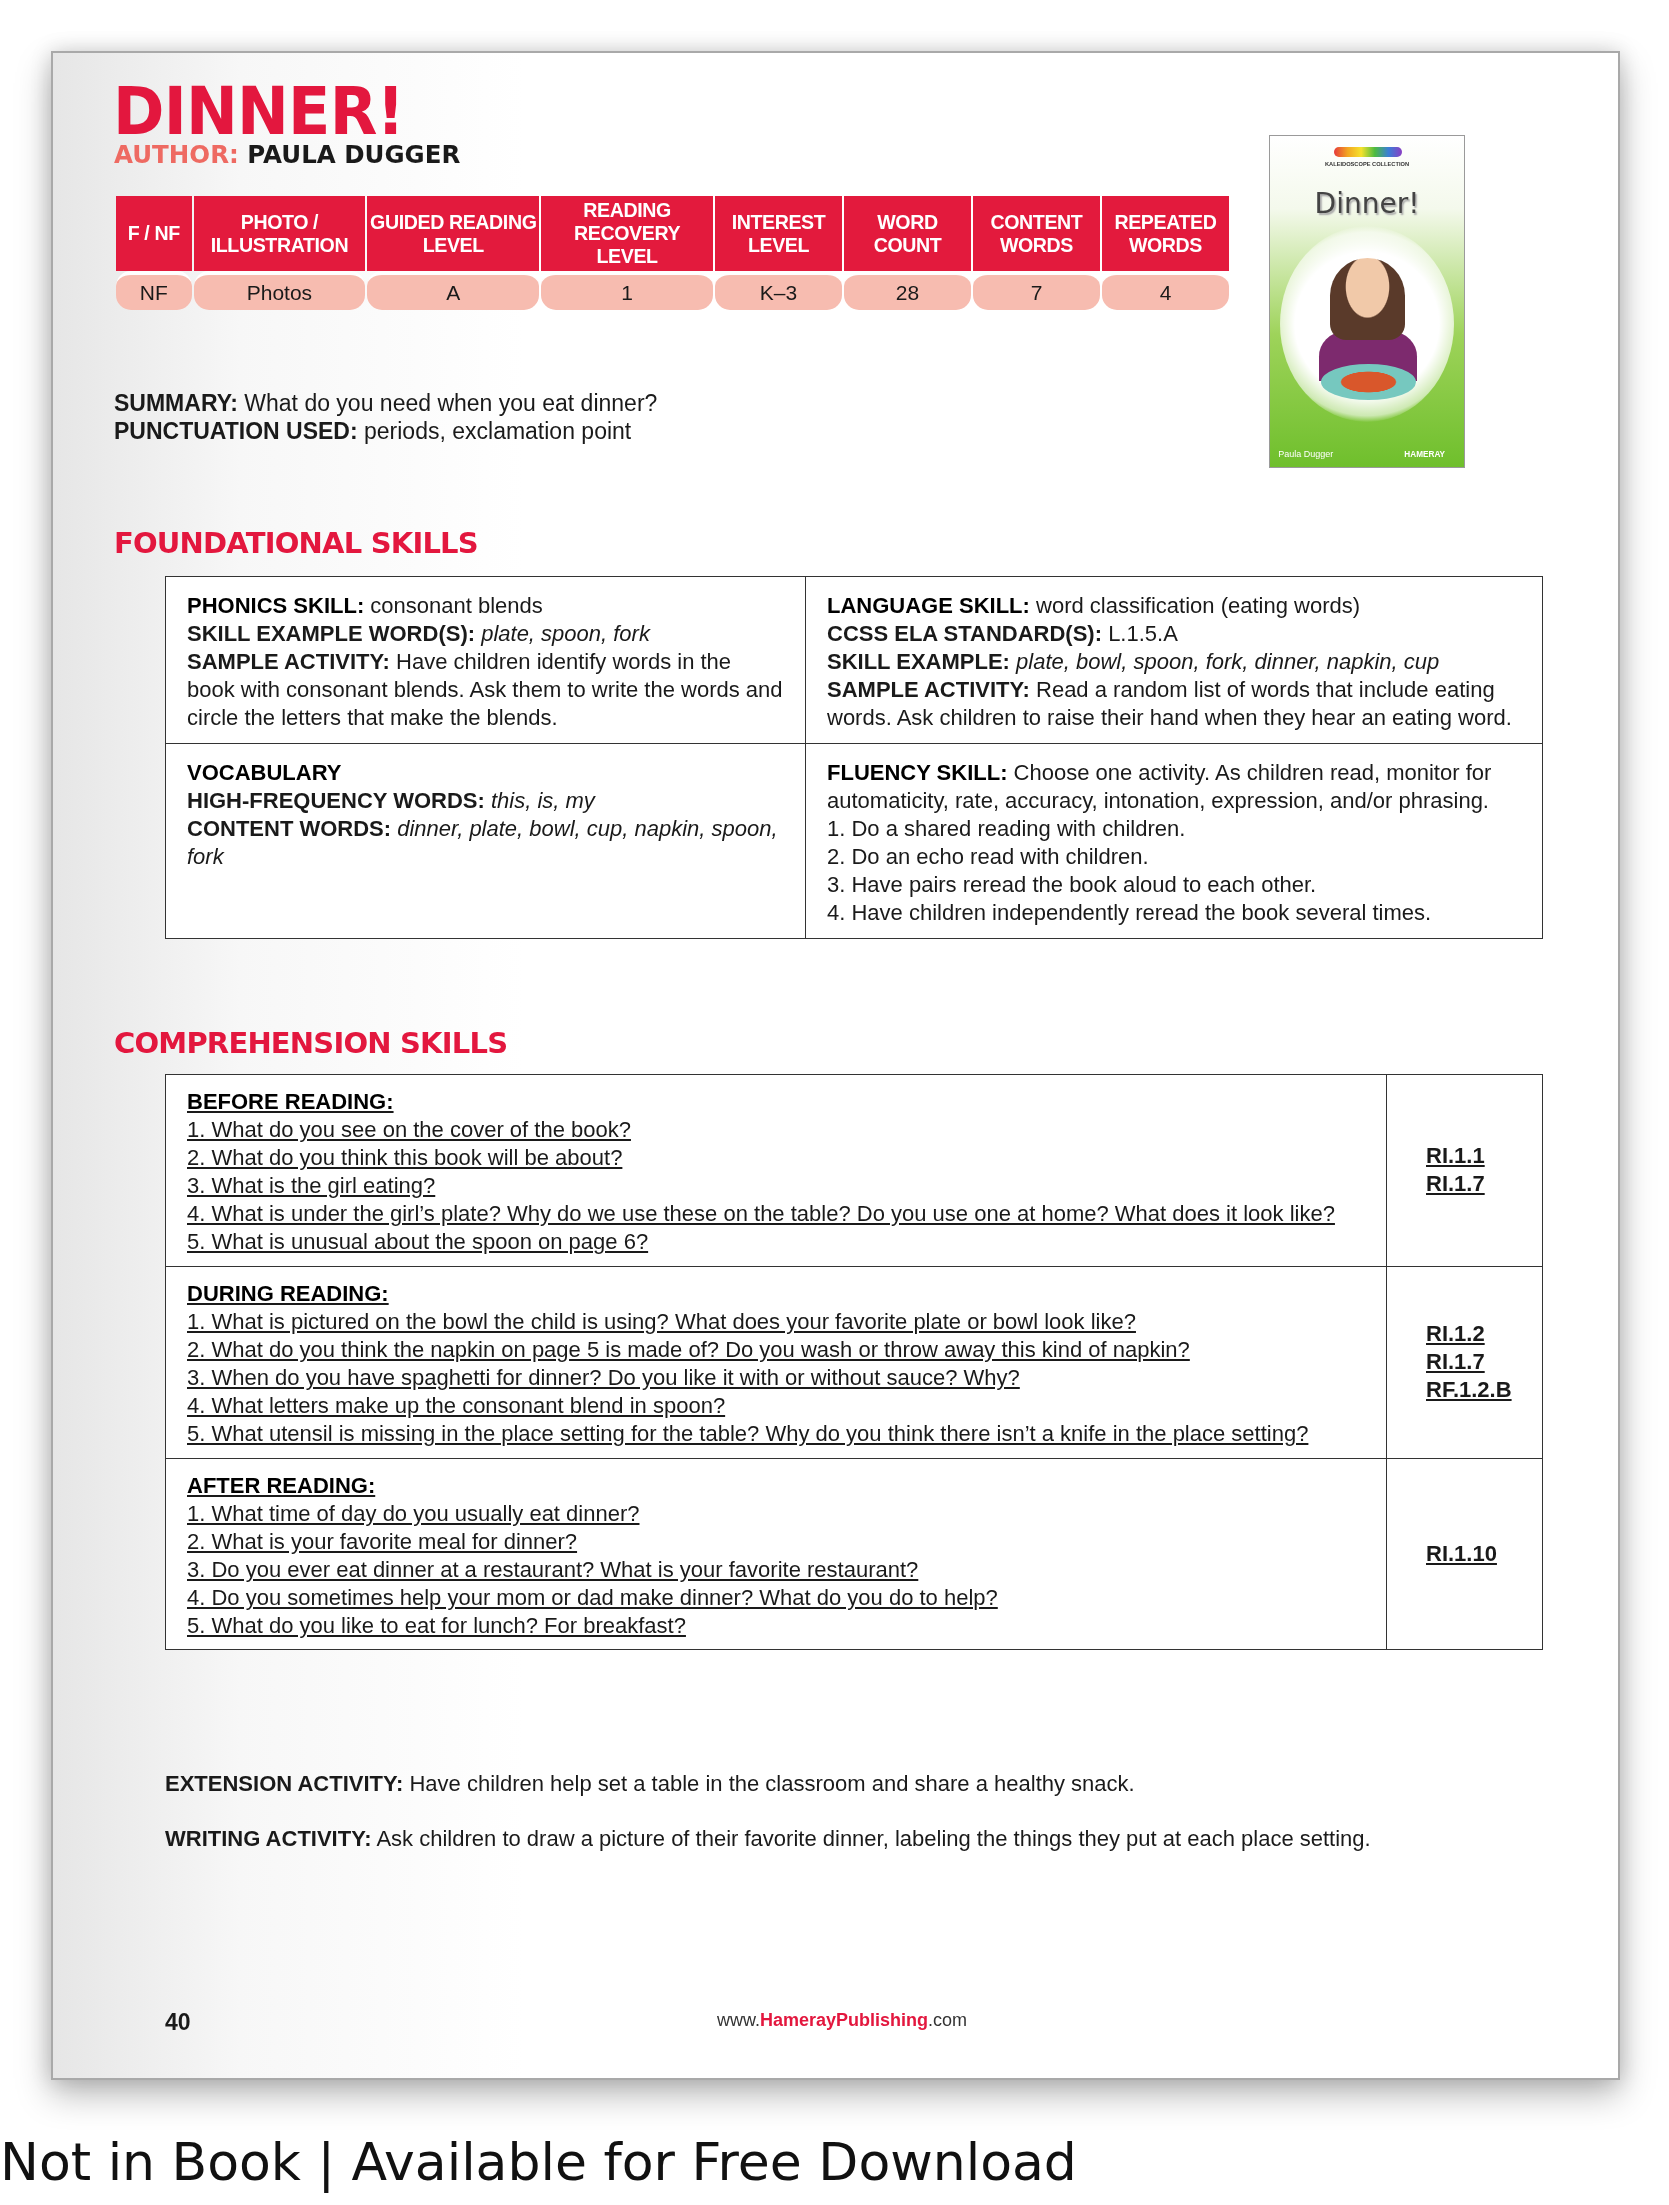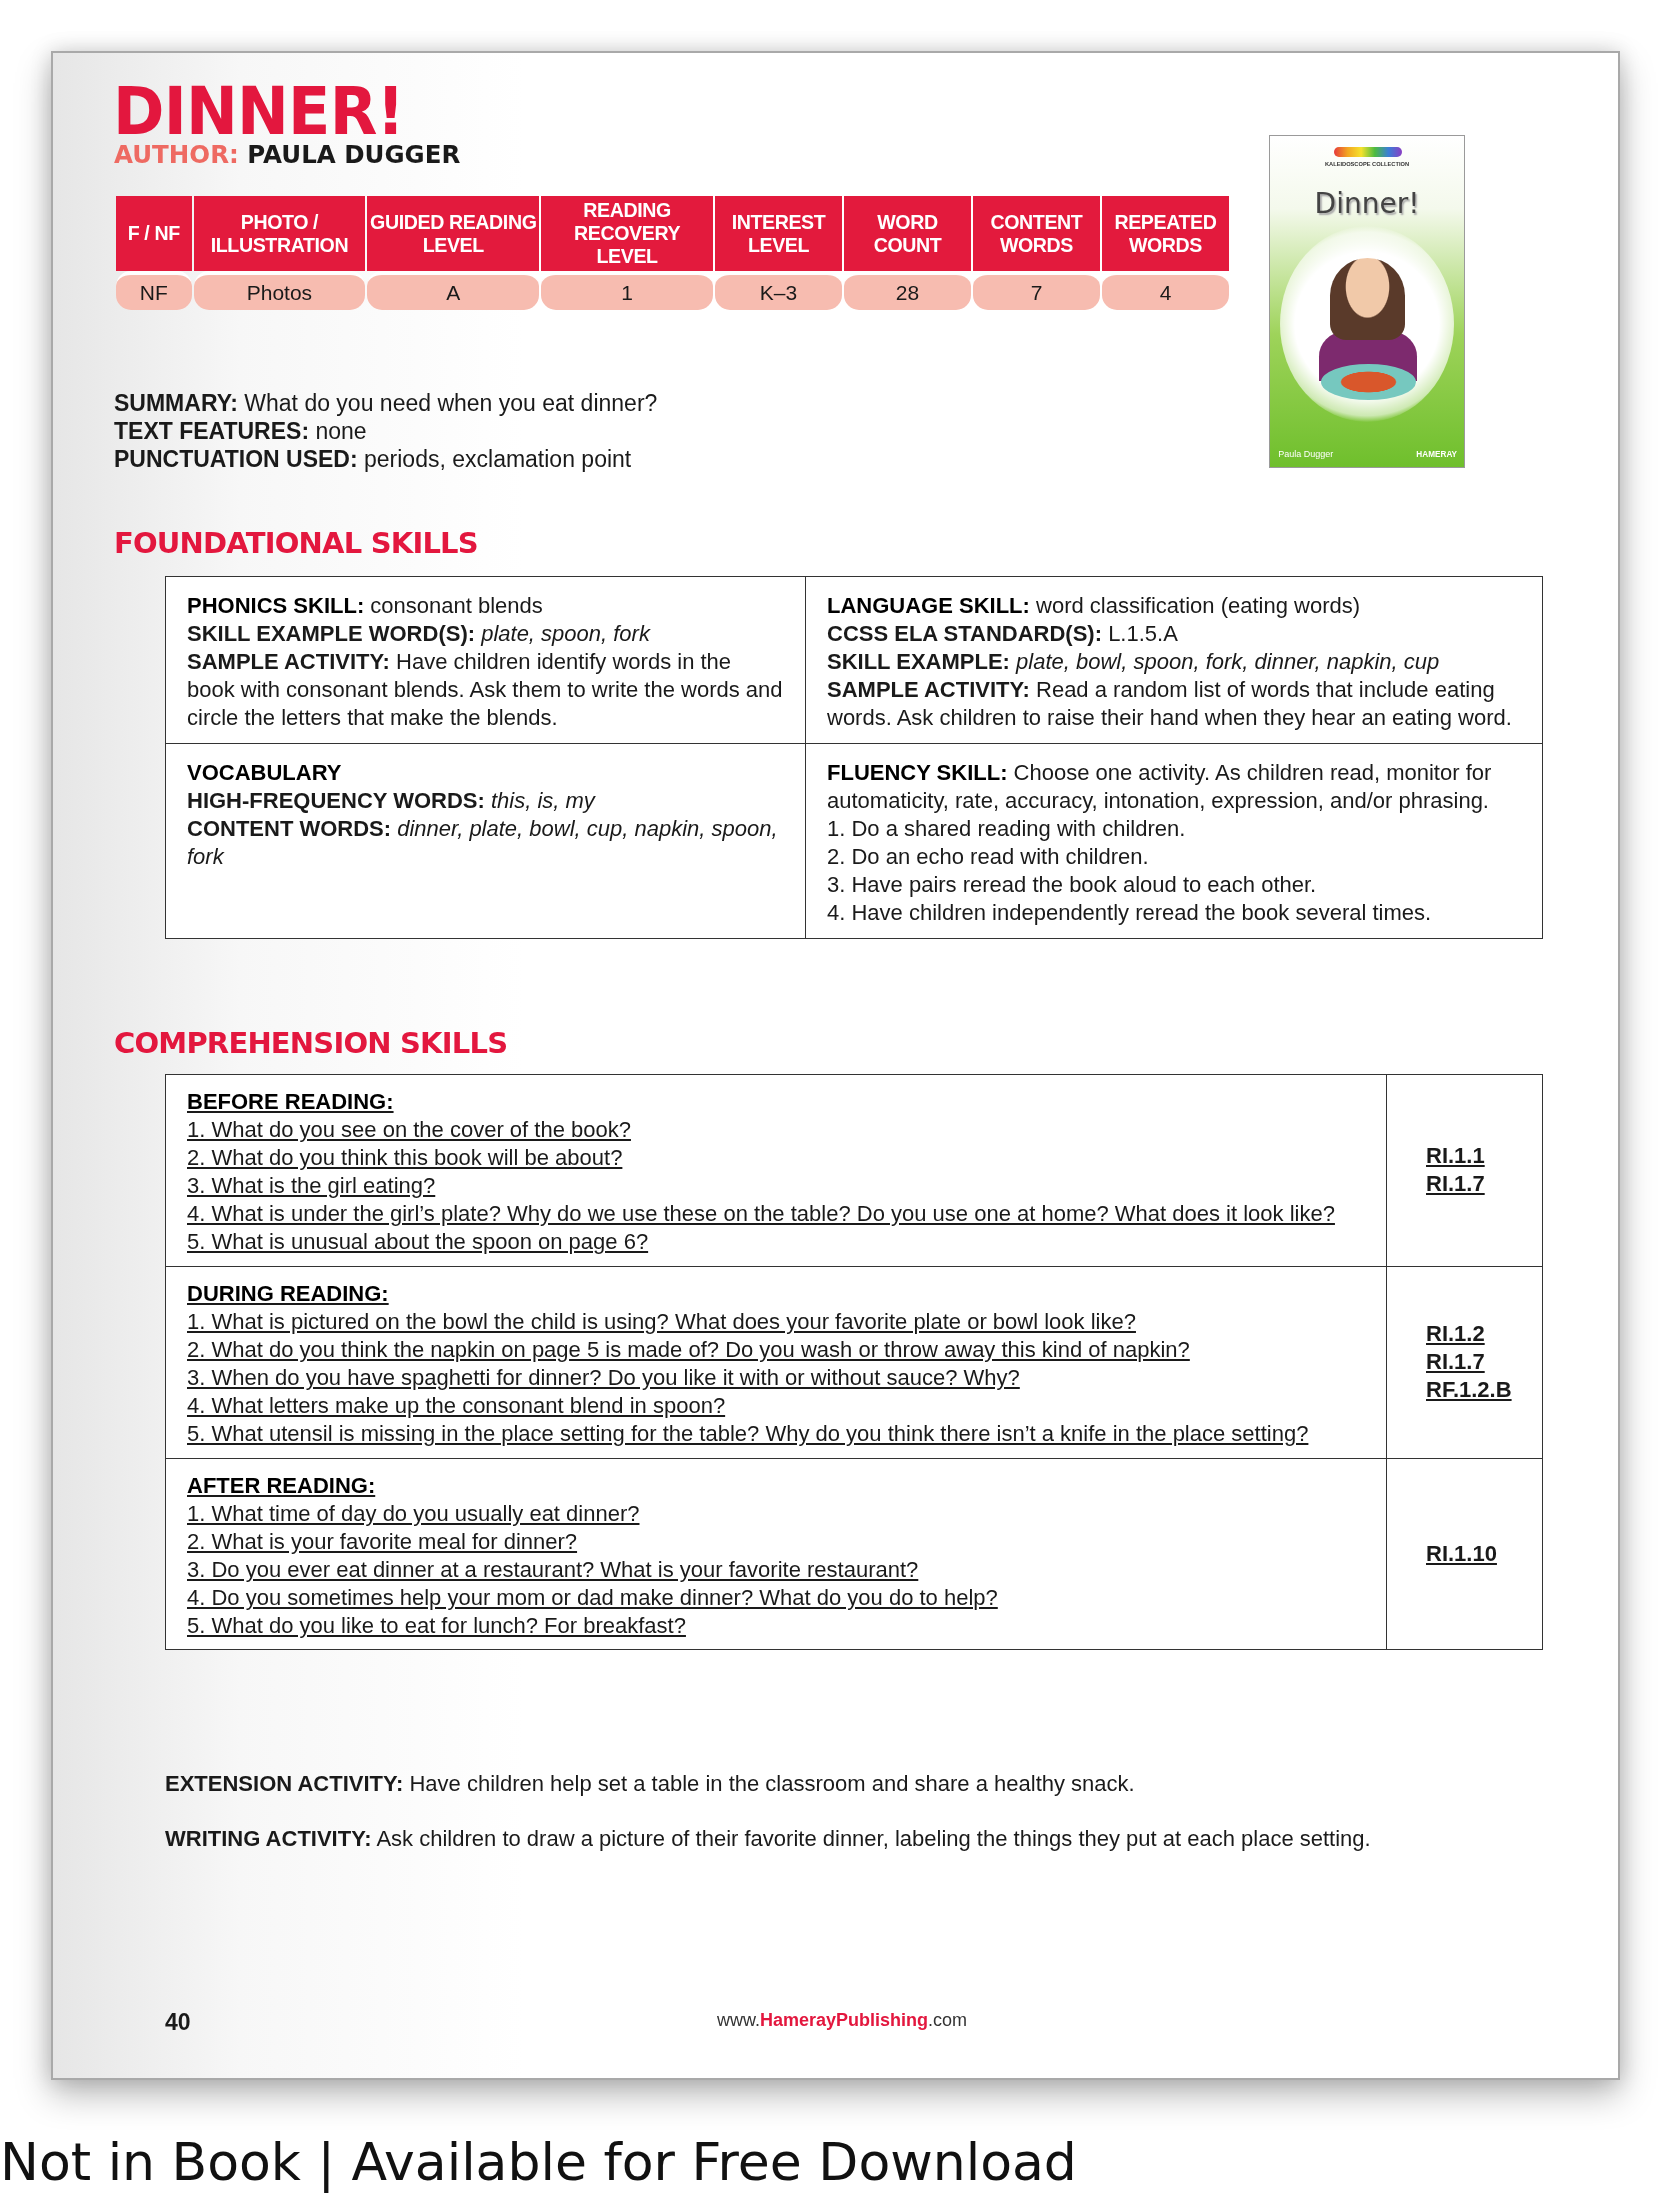--- a/index.html
+++ b/index.html
@@ -61,21 +61,21 @@
     background: linear-gradient(90deg, #e63a3a, #f2a521, #f5e22c, #4dbb3f, #3a7fd6, #8a3fc4);
   }
   .cover .ctitle { position: absolute; top: 51px; width: 100%; text-align: center; font-size: 28px; color: #444; text-shadow: 1.6px 1.6px 1.6px #aaa; font-family: "DejaVu Sans", sans-serif; }
   .cover .girl {
     position: absolute; left: 60px; top: 122px; width: 75px; height: 82px; border-radius: 38px 38px 16.3px 16.3px;
     background: radial-gradient(ellipse at 50% 35%, #f1c9a9 40%, #5a3a2a 42%);
   }
   .cover .shirt { position: absolute; left: 49px; top: 196px; width: 98px; height: 49px; background: #7d2a6e; border-radius: 24.5px 24.5px 0 0; }
   .cover .plate { position: absolute; left: 51px; top: 228px; width: 95px; height: 36px; border-radius: 50%; background: radial-gradient(ellipse, #d9572b 40%, #76c8bf 42%); }
   .cover .cauthor { position: absolute; left: 8.2px; bottom: 8.2px; font-size: 9px; color: #fff; }
-  .cover .pub { position: absolute; right: 7px; bottom: 8.2px; font-size: 8.2px; color: #fff; font-weight: bold; }
+  .cover .pub { position: absolute; right: 19px; bottom: 8.2px; font-size: 8.2px; color: #fff; font-weight: bold; }
 
   .section-h {
     font-family: "DejaVu Sans", sans-serif; font-weight: 900; font-size: 29px; color: #e3173e;
     letter-spacing: -0.8px;
   }
   .fs-h { left: 114px; top: 526px; }
   .cs-h { left: 114px; top: 1026px; }
 
   .grid {
     position: absolute; left: 165px; top: 576px; width: 1376px;
@@ -141,21 +141,20 @@
     <td>K–3</td>
     <td>28</td>
     <td>7</td>
     <td>4</td>
   </tr>
 </tbody>
   </table>
 
 <div class="abs meta">
   <div><b>SUMMARY:</b> <span>What do you need when you eat dinner?</span></div>
-  <div><b>TEXT FEATURES:</b> <span>none</span></div>
   <div><b>PUNCTUATION USED:</b> <span>periods, exclamation point</span></div>
 </div>
 
 <div class="abs cover">
   <div class="rainbow"></div>
   <div class="kc">KALEIDOSCOPE COLLECTION</div>
   <div class="ctitle">Dinner!</div>
   <div class="circle"></div>
   <div class="shirt"></div>
   <div class="girl"></div>

